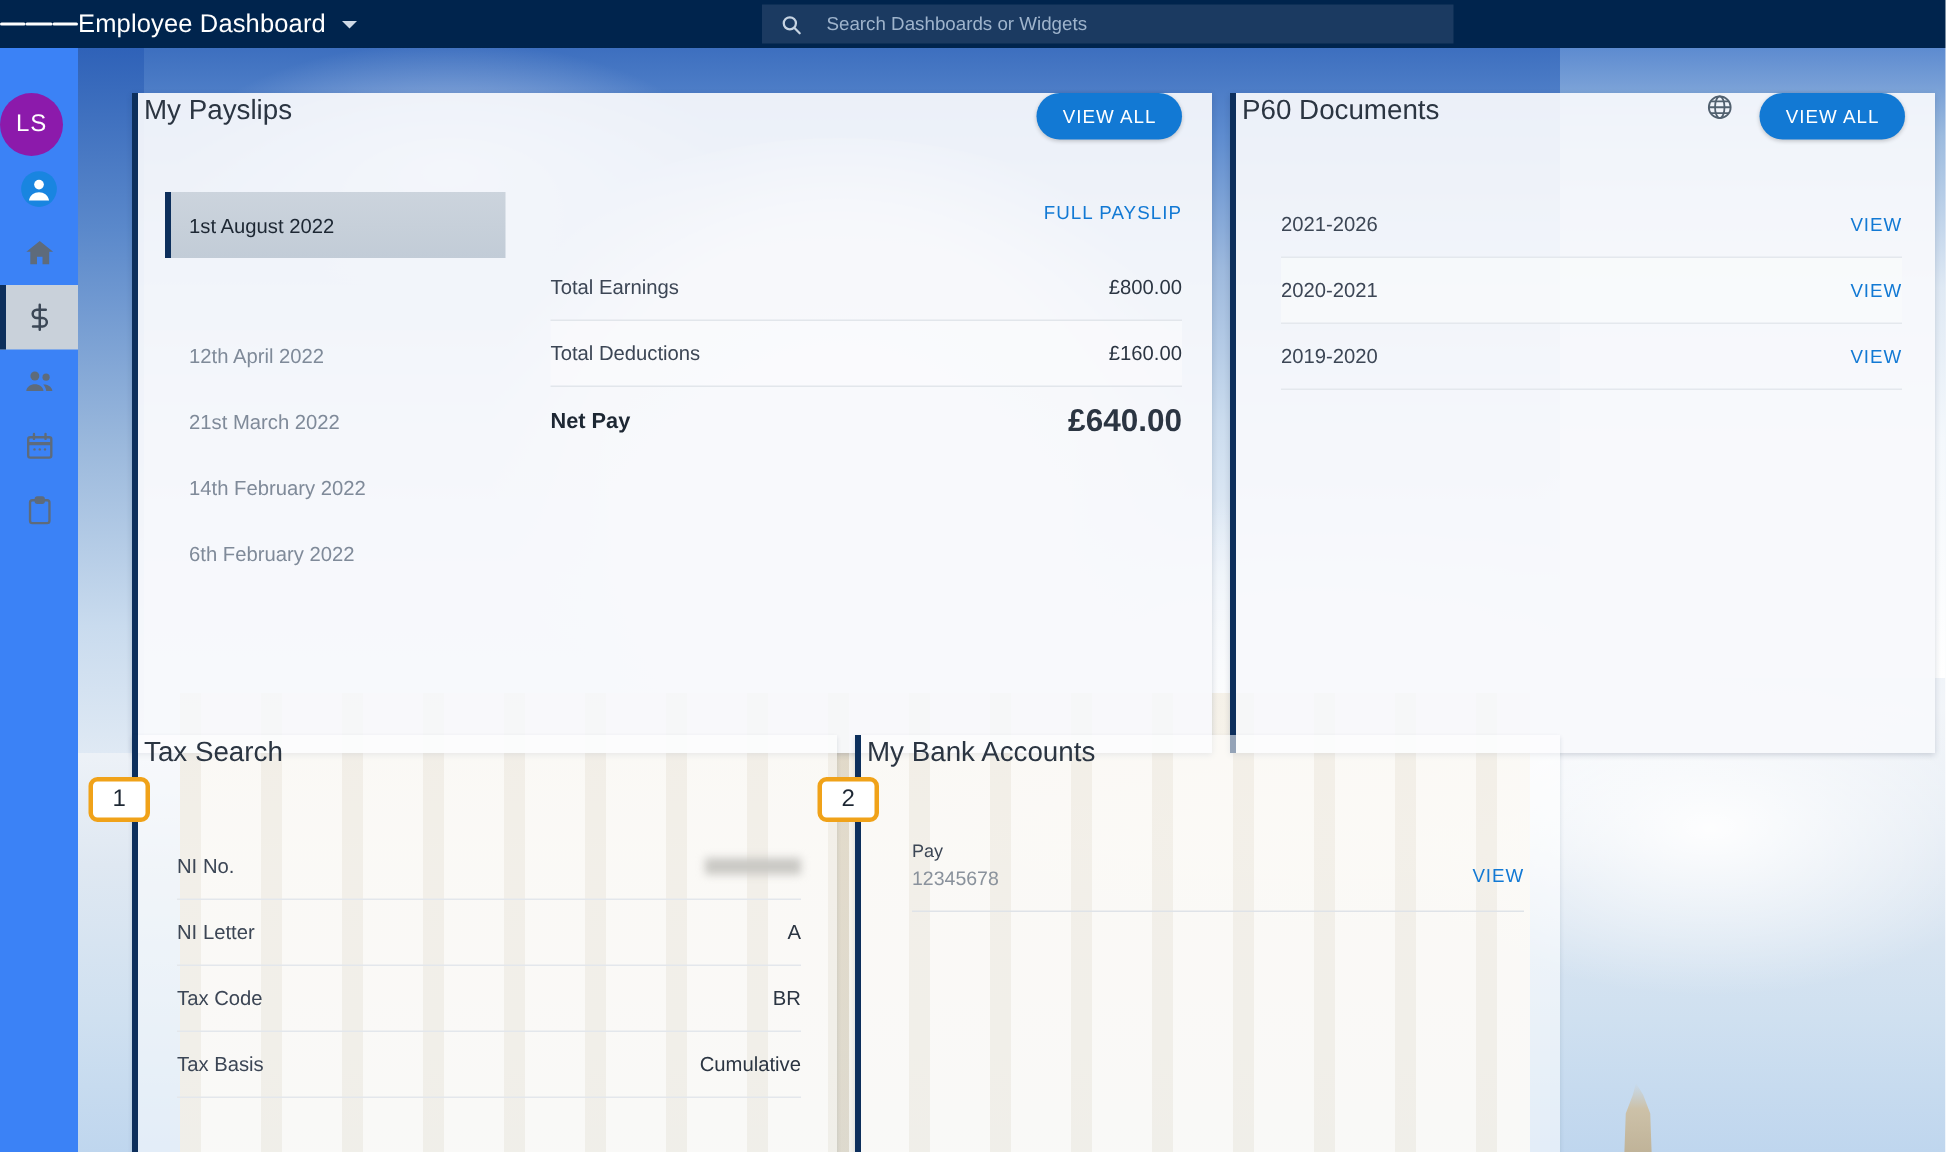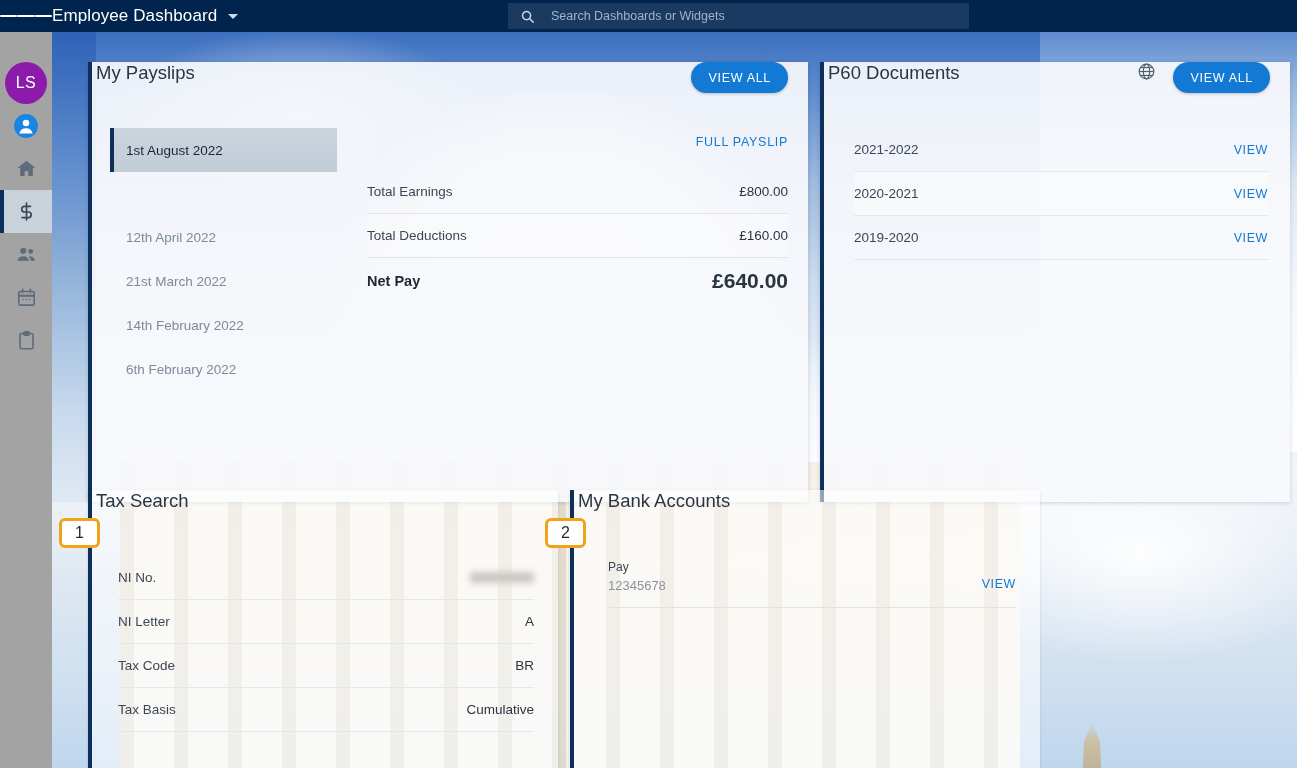--- a/index.html
+++ b/index.html
@@ -84,22 +84,22 @@
   #search-input {
     border:0; background:transparent; outline:none; flex:1;
     color:#fde047; font-size:12.5px; font-family:"Liberation Sans", sans-serif;
     margin-left:16px;
   }
   #search-input::placeholder{ color:#9fb4cc; }
 
   
   #rail {
     position:absolute; left:0; top:32px; width:52px; height:736px;
-    background:#a3a3a3; z-index:35;
-    display:flex; flex-direction:column; align-items:center;
+    background:#3b82f6; z-index:35;
+    display:flex; flex-direction:column; 
   }
   #avatar {
     width:42px;height:42px;border-radius:50%;
     background:#8c1aab; color:#fff; font-size:16px; letter-spacing:.5px;
     display:flex;align-items:center;justify-content:center;
     margin-top:30px; cursor:pointer;
   }
   .rail-item {
     width:52px;height:43px;
     display:flex;align-items:center;justify-content:center;
@@ -358,21 +358,21 @@
           <line x1="2.8" y1="12" x2="21.2" y2="12"></line>
           <line x1="4.3" y1="7" x2="19.7" y2="7"></line>
           <line x1="4.3" y1="17" x2="19.7" y2="17"></line>
         </svg>
       </span>
       <button class="btn-viewall">VIEW ALL</button>
     </div>
 
     <div id="p60-body">
       <div class="p60-row">
-        <span class="yr">2021-2022</span>
+        <span class="yr">2021-2026</span>
         <span class="view">VIEW</span>
       </div>
       <div class="p60-row alt">
         <span class="yr">2020-2021</span>
         <span class="view">VIEW</span>
       </div>
       <div class="p60-row">
         <span class="yr">2019-2020</span>
         <span class="view">VIEW</span>
       </div>

